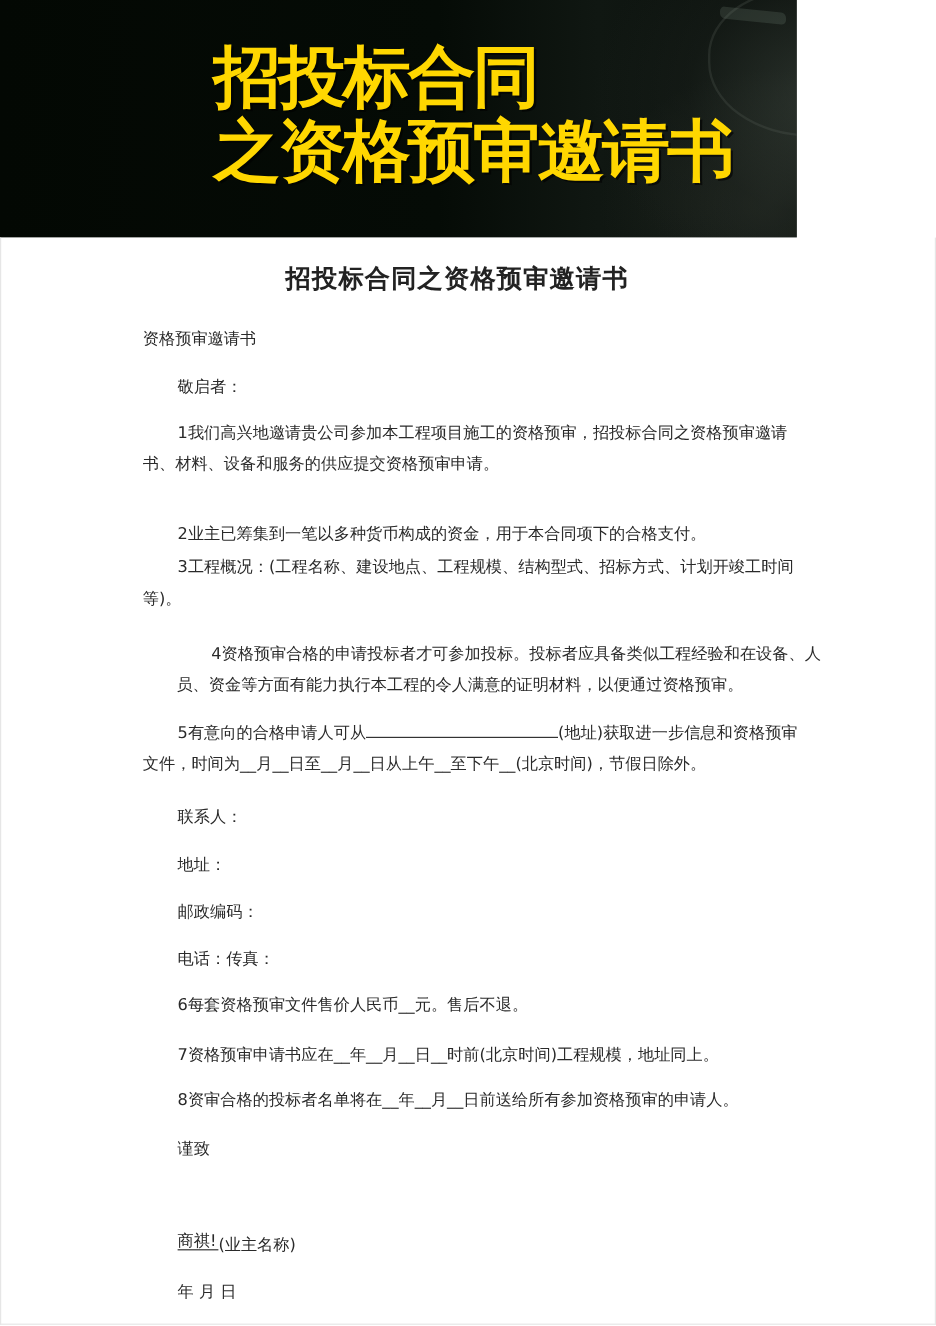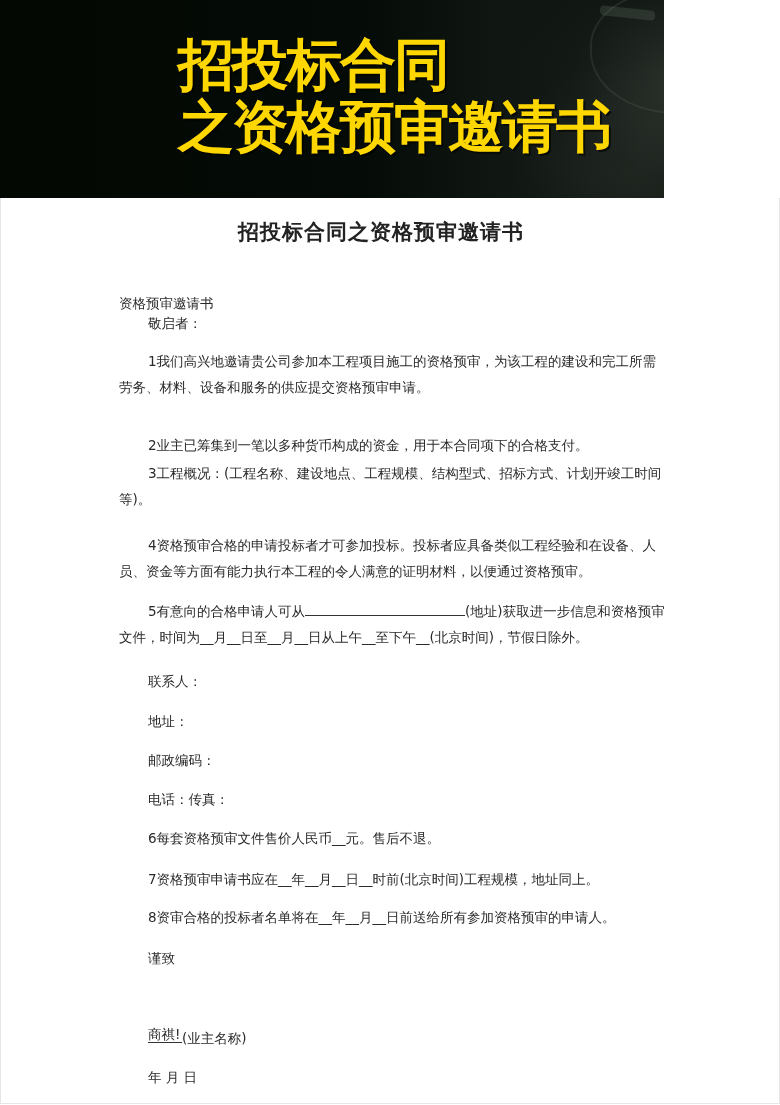--- a/index.html
+++ b/index.html
@@ -100,31 +100,31 @@
   <div class="helmet-eye right"></div>
   <div class="banner-title">
     <div>招投标合同</div>
     <div>之资格预审邀请书</div>
   </div>
 </div>
 
 <div class="doc">
   <div class="doc-title">招投标合同之资格预审邀请书</div>
 
-  <div class="para" style="top:72px;margin-top:20px;">资格预审邀请书</div>
+  <div class="para" style="top:72px;">资格预审邀请书</div>
 
   <div class="para indent" style="top:112px;">敬启者：</div>
 
-  <div class="para indent" style="top:150px;">1我们高兴地邀请贵公司参加本工程项目施工的资格预审，为该工程的建设和完工所需劳务、材料、设备和服务的供应提交资格预审申请。</div>
+  <div class="para indent" style="top:150px;">1我们高兴地邀请贵公司参加本工程项目施工的资格预审，招投标合同之资格预审邀请书、材料、设备和服务的供应提交资格预审申请。</div>
 
   <div class="para indent" style="top:234px;">2业主已筹集到一笔以多种货币构成的资金，用于本合同项下的合格支付。</div>
 
   <div class="para indent" style="top:262px;">3工程概况：(工程名称、建设地点、工程规模、结构型式、招标方式、计划开竣工时间等)。</div>
 
-  <div class="para indent" style="top:334px;">4资格预审合格的申请投标者才可参加投标。投标者应具备类似工程经验和在设备、人员、资金等方面有能力执行本工程的令人满意的证明材料，以便通过资格预审。</div>
+  <div class="para indent" style="top:334px;margin-left:28px;">4资格预审合格的申请投标者才可参加投标。投标者应具备类似工程经验和在设备、人员、资金等方面有能力执行本工程的令人满意的证明材料，以便通过资格预审。</div>
 
   <div class="para indent" style="top:400px;"><span>5有意向的合格申请人可从</span><span class="blank" style="width:160px;"></span><span>(地址)获取进一步信息和资格预审文件，时间为__月__日至__月__日从上午__至下午__(北京时间)，节假日除外。</span></div>
 
   <div class="para indent" style="top:470px;">联系人：</div>
   <div class="para indent" style="top:510px;">地址：</div>
   <div class="para indent" style="top:549px;">邮政编码：</div>
   <div class="para indent" style="top:588px;">电话：传真：</div>
 
   <div class="para indent" style="top:627px;">6每套资格预审文件售价人民币__元。售后不退。</div>
   <div class="para indent" style="top:668px;">7资格预审申请书应在__年__月__日__时前(北京时间)工程规模，地址同上。</div>

